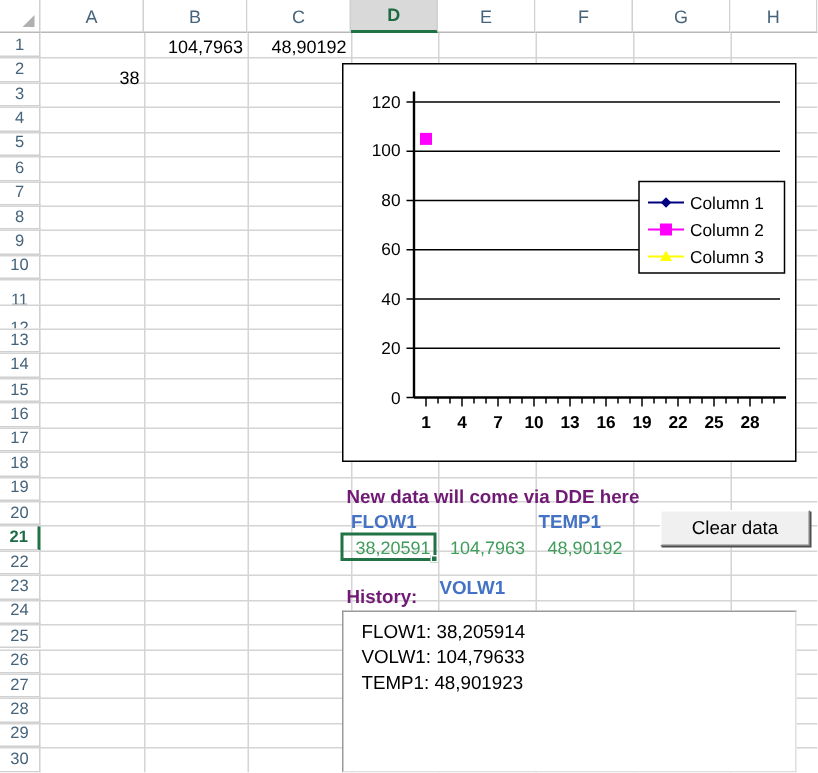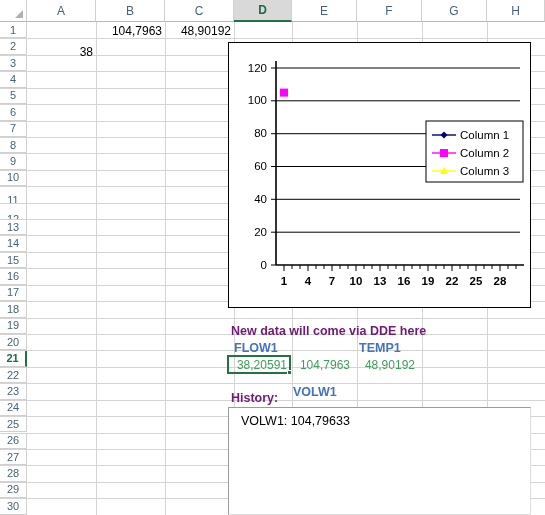--- a/index.html
+++ b/index.html
@@ -353,18 +353,21 @@
   <div class="cellval right val-green" style="left:228px; top:357px; width:62px; height:16px;">38,20591</div>
   <div class="cellval right val-green" style="left:290px; top:357px; width:63px; height:16px;">104,7963</div>
   <div class="cellval right val-green" style="left:353px; top:357px; width:65px; height:16px;">48,90192</div>
 
   <div id="activecell" style="left:227px; top:355px; width:64px; height:19px;">
     <div class="handle"></div>
   </div>
 
   <div class="cellval left bold-black" style="left:228px; top:390px; width:100px; height:16px;">History:</div>
 
+  <div class="xlbtn" style="left:440px; top:340px; width:100px; height:24px;">Clear data</div>
 
   <div id="historybox" style="left:228px; top:407px; width:303px; height:108px;">
+    <div class="line">FLOW1: 38,205914</div>
     <div class="line">VOLW1: 104,79633</div>
+    <div class="line">TEMP1: 48,901923</div>
   </div>
 
 </div>
 
 </body></html>

